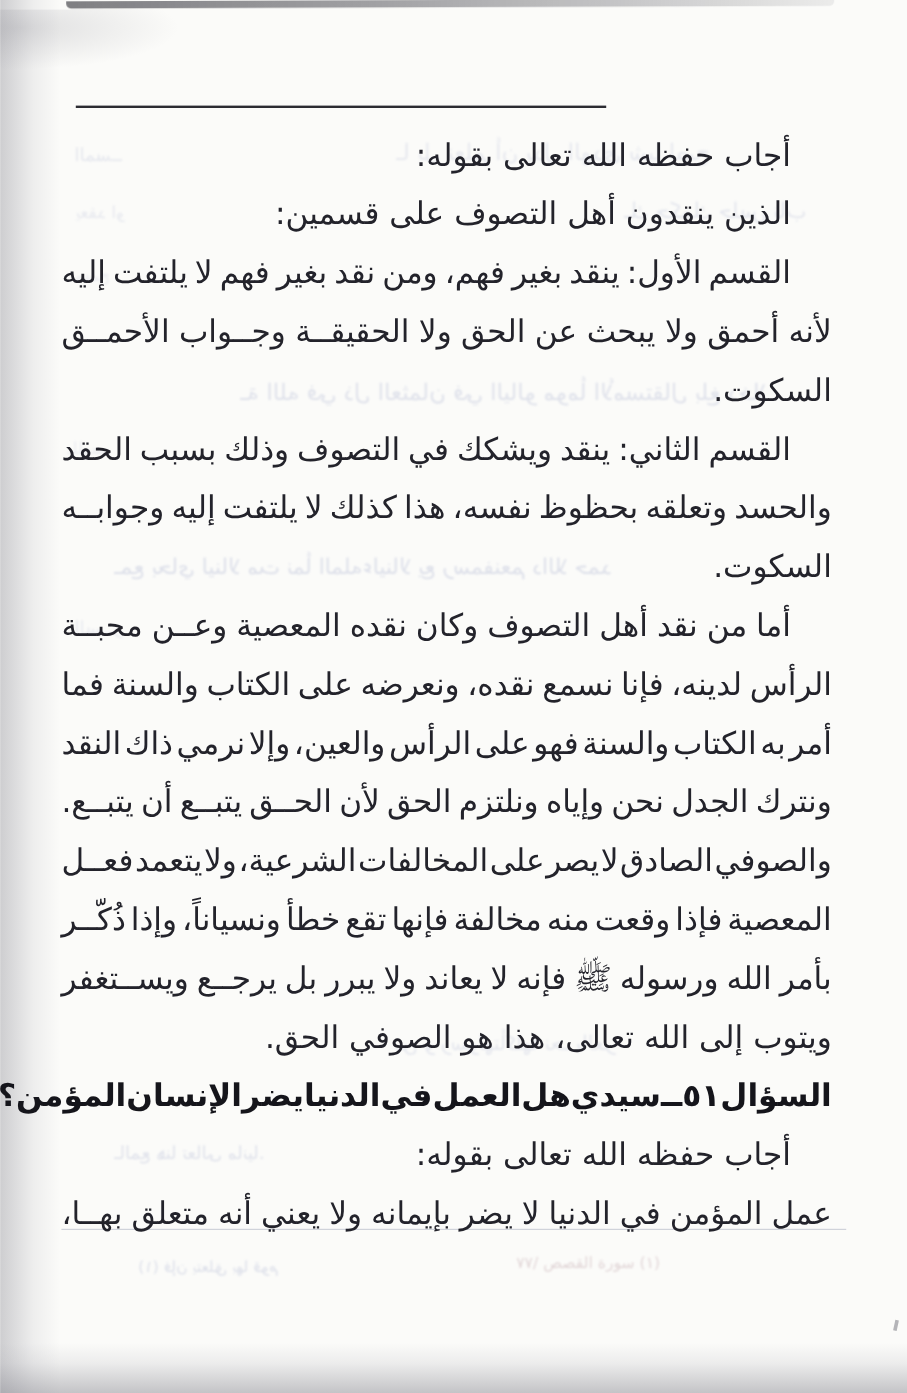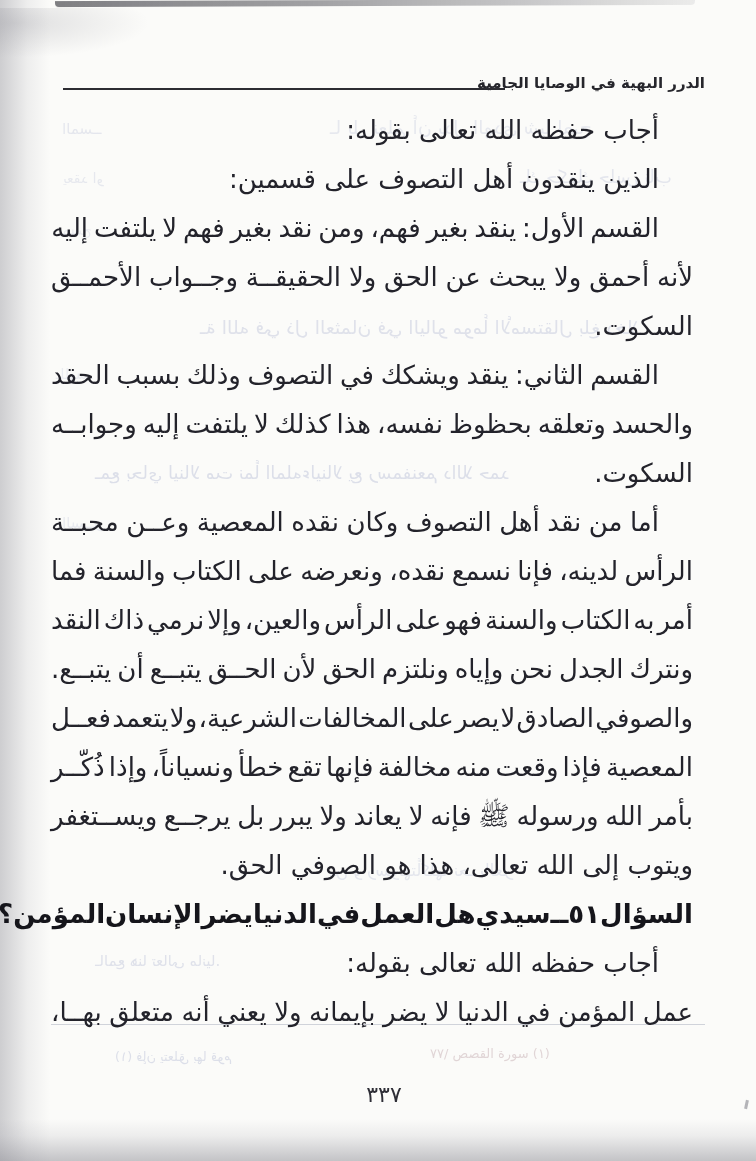--- a/index.html
+++ b/index.html
@@ -103,21 +103,20 @@
 
 <div class="page">
 
   <div class="shadow-left"></div>
   <div class="shadow-bottom"></div>
   <div class="smudge-top"></div>
   <div class="corner-smudge"></div>
   <div class="edge-mark"></div>
 
   <div class="header">
-    <span class="header-title">الدرر البهية في الوصايا الجامية</span>
     <div class="header-rule"></div>
   </div>
 
   <div class="ghost-layer" id="ghost-layer">
       <span class="ghost mirror" style="left: 330px; top: 116px; font-size: 19px; opacity: 0.2; color: rgb(152, 161, 198);">ـا بل نعلم أن يدل الهدى شيا لصح</span>
       <span class="ghost mirror" style="left: 62px; top: 120px; font-size: 15px; opacity: 0.22; color: rgb(152, 161, 198);">المســ</span>
       <span class="ghost mirror" style="left: 520px; top: 166px; font-size: 18px; opacity: 0.22; color: rgb(152, 161, 198);">ـك حكمك حلس ناب</span>
       <span class="ghost mirror" style="left: 63px; top: 170px; font-size: 14px; opacity: 0.2; color: rgb(152, 161, 198);">يعقد او</span>
       <span class="ghost mirror" style="left: 58px; top: 222px; font-size: 14px; opacity: 0.16; color: rgb(152, 161, 198);">ـمسح</span>
       <span class="ghost mirror" style="left: 200px; top: 316px; font-size: 19px; opacity: 0.28; color: rgb(152, 161, 198);">ـة الله في ذل العثمان في اليالو مومأ الأمستقال بلغ دخلا</span>
@@ -299,15 +298,14 @@
         <span>يضر</span>
         <span>بإيمانه</span>
         <span>ولا</span>
         <span>يعني</span>
         <span>أنه</span>
         <span>متعلق</span>
         <span>بهــا،</span>
       </div>
     </div>
 
-  <div class="page-number">٣٣٧</div>
 
 </div>
 
 </body></html>

